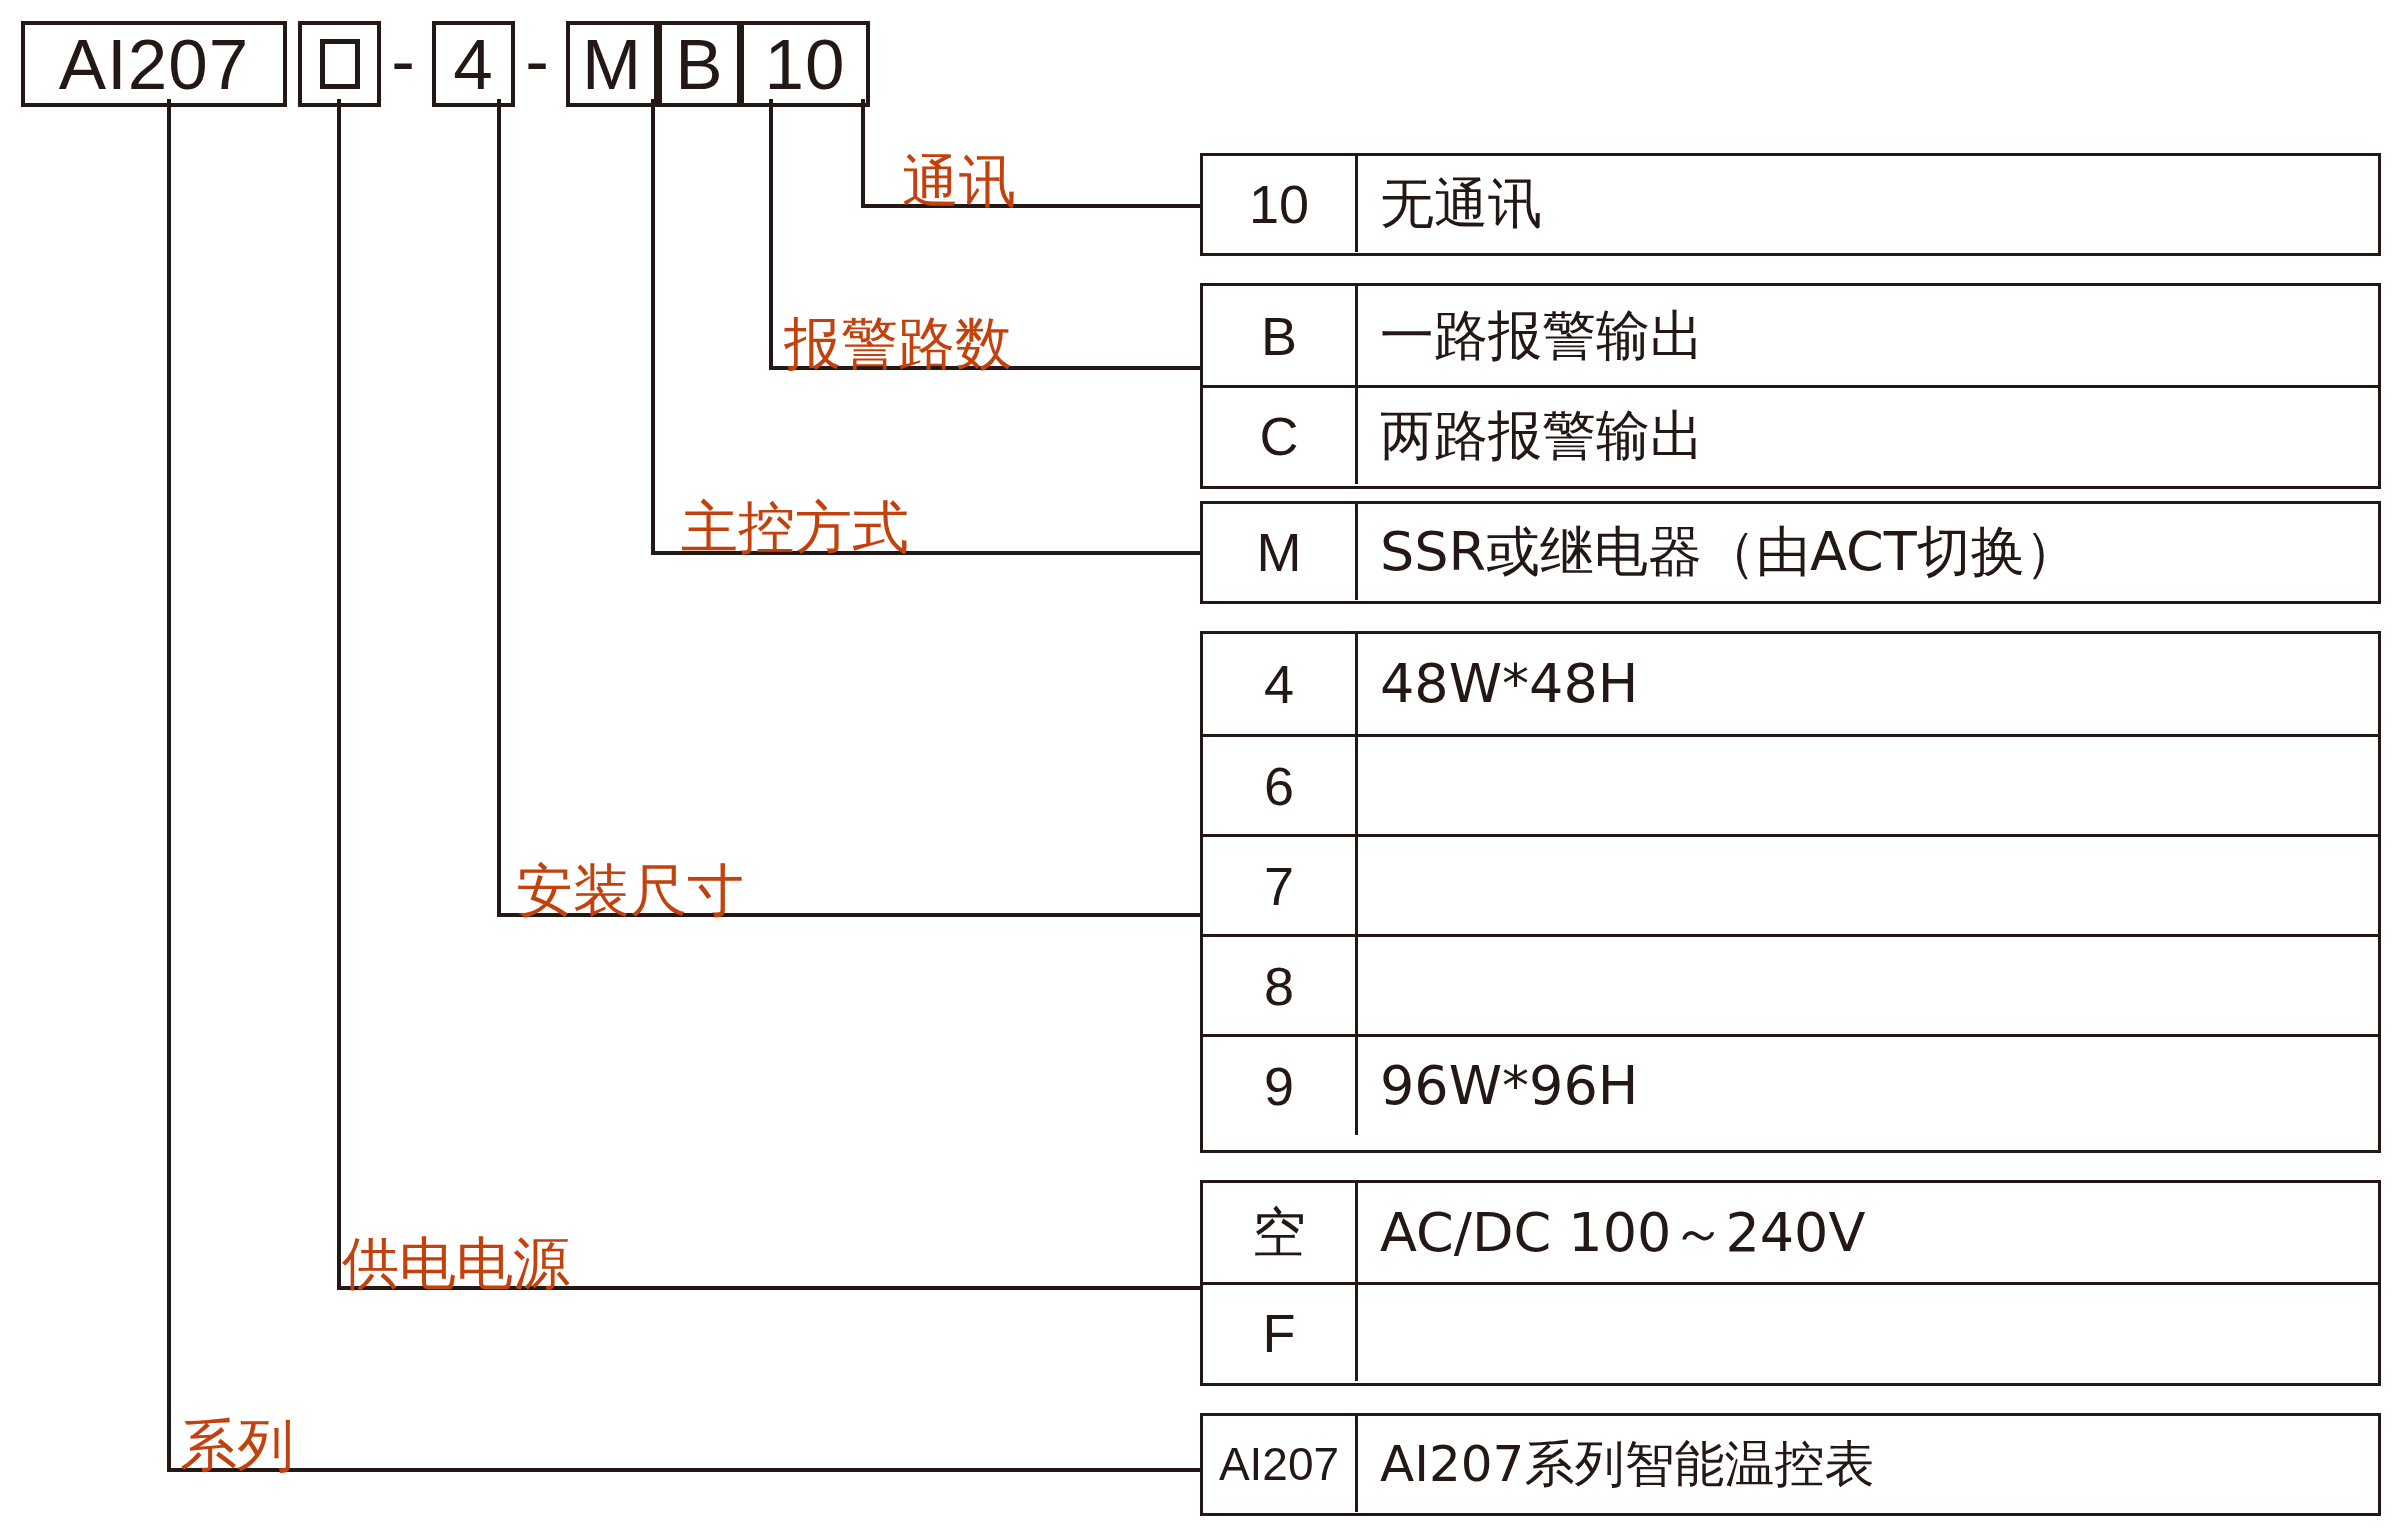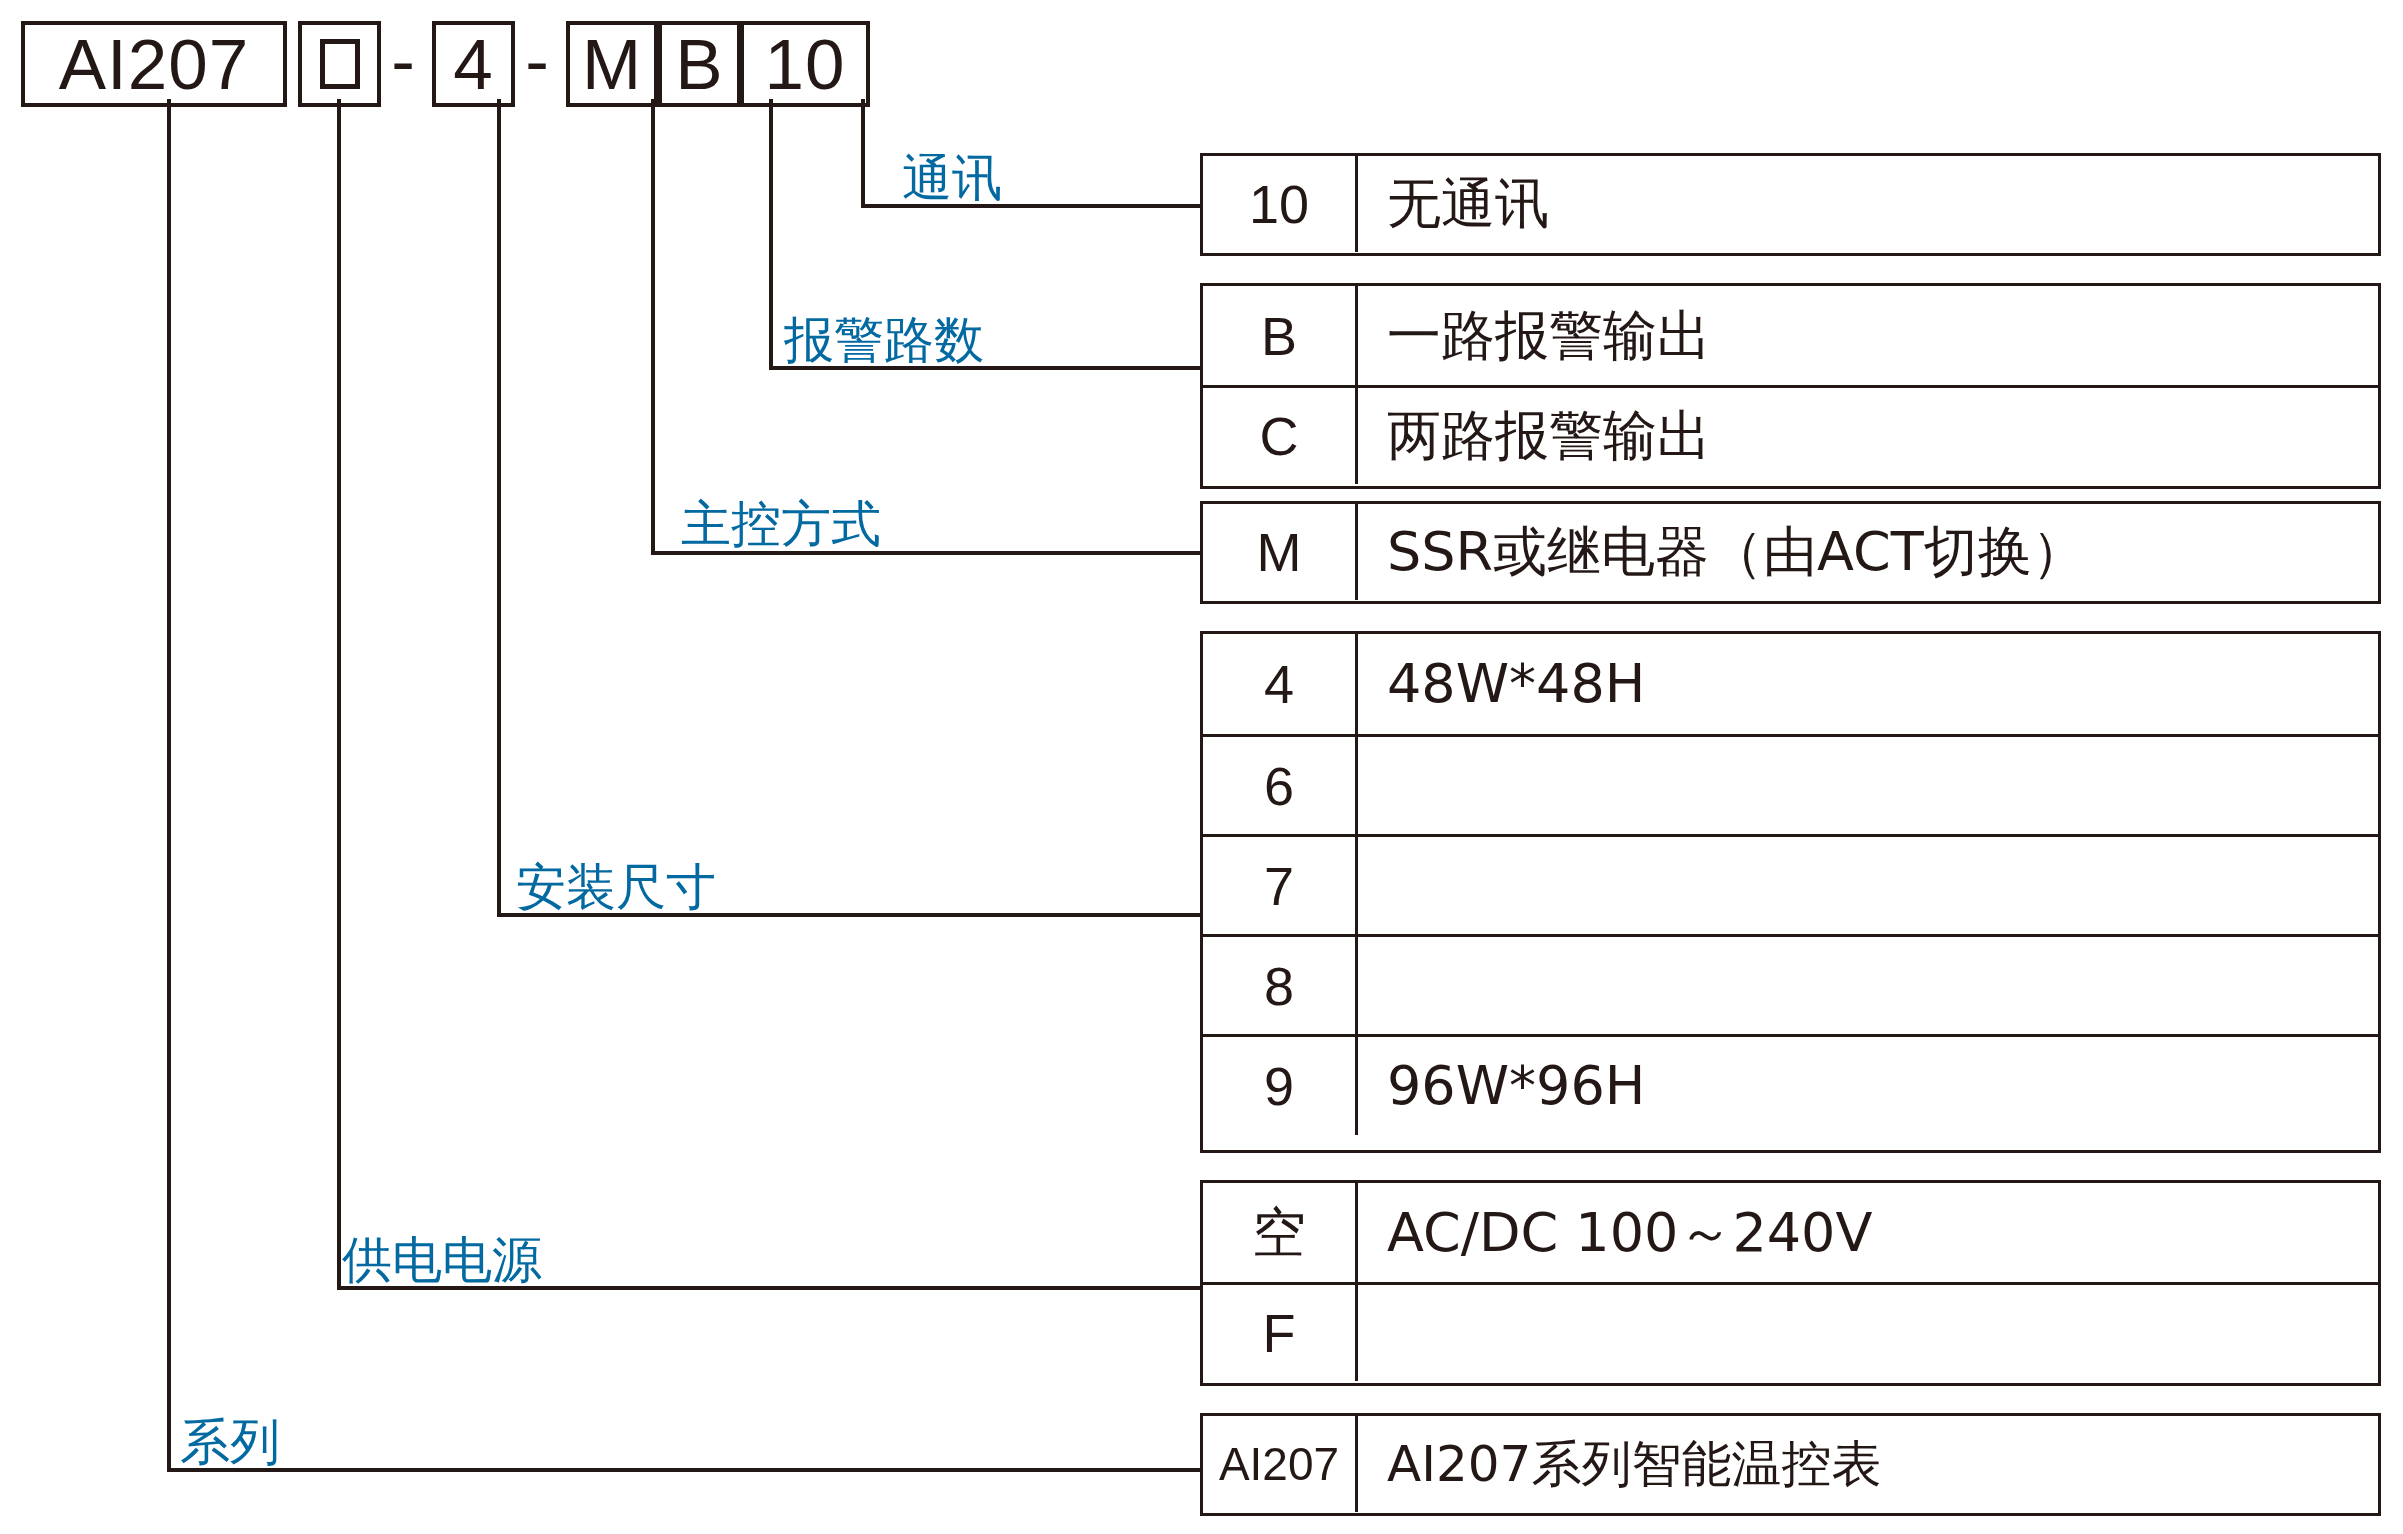--- a/index.html
+++ b/index.html
@@ -14,32 +14,32 @@
            font-size:71px;line-height:1;letter-spacing:1px;color:#231815;}
   .dash{position:absolute;font-size:71px;line-height:1;color:#231815;
         display:flex;align-items:center;justify-content:center;}
   .blanksq{width:40px;height:50px;border:5.7px solid #231815;box-sizing:border-box;}
 
   
   .vline{position:absolute;width:3.8px;background:#231815;}
   .hline{position:absolute;height:3.8px;background:#231815;}
 
   
-  .leaderlabel{position:absolute;font-size:50px;line-height:1;white-space:nowrap;
-               color:#0369a1;font-family:"DejaVu Sans","Liberation Sans",sans-serif;}
+  .leaderlabel{position:absolute;font-size:57px;line-height:1;white-space:nowrap;
+               color:#c2410c;font-family:"DejaVu Sans","Liberation Sans",sans-serif;}
 
   
   .tgroup{position:absolute;border:3.8px solid #231815;box-sizing:border-box;background:#fff;}
   .trow{display:flex;align-items:stretch;box-sizing:border-box;}
   .trow + .trow{border-top:3.8px solid #231815;}
   .tcode{width:155px;flex:0 0 155px;border-right:3.8px solid #231815;box-sizing:border-box;
          display:flex;align-items:center;justify-content:center;
          font-size:54px;line-height:1;color:#231815;}
   .tdesc{flex:1 1 auto;box-sizing:border-box;display:flex;align-items:center;
-         padding-left:29px;font-size:54px;line-height:1;color:#231815;
+         padding-left:22px;font-size:54px;line-height:1;color:#231815;
          font-family:"DejaVu Sans","Liberation Sans",sans-serif;white-space:nowrap;}
   .tcode.cjk,.tdesc.cjk{font-family:"DejaVu Sans","Liberation Sans",sans-serif;}
 </style>
 </head>
 <body>
 
 <div id="stage">
 
   <div class="codebox" style="left:21px;top:21px;width:258px;height:78px;">
     <span>AI207</span>

